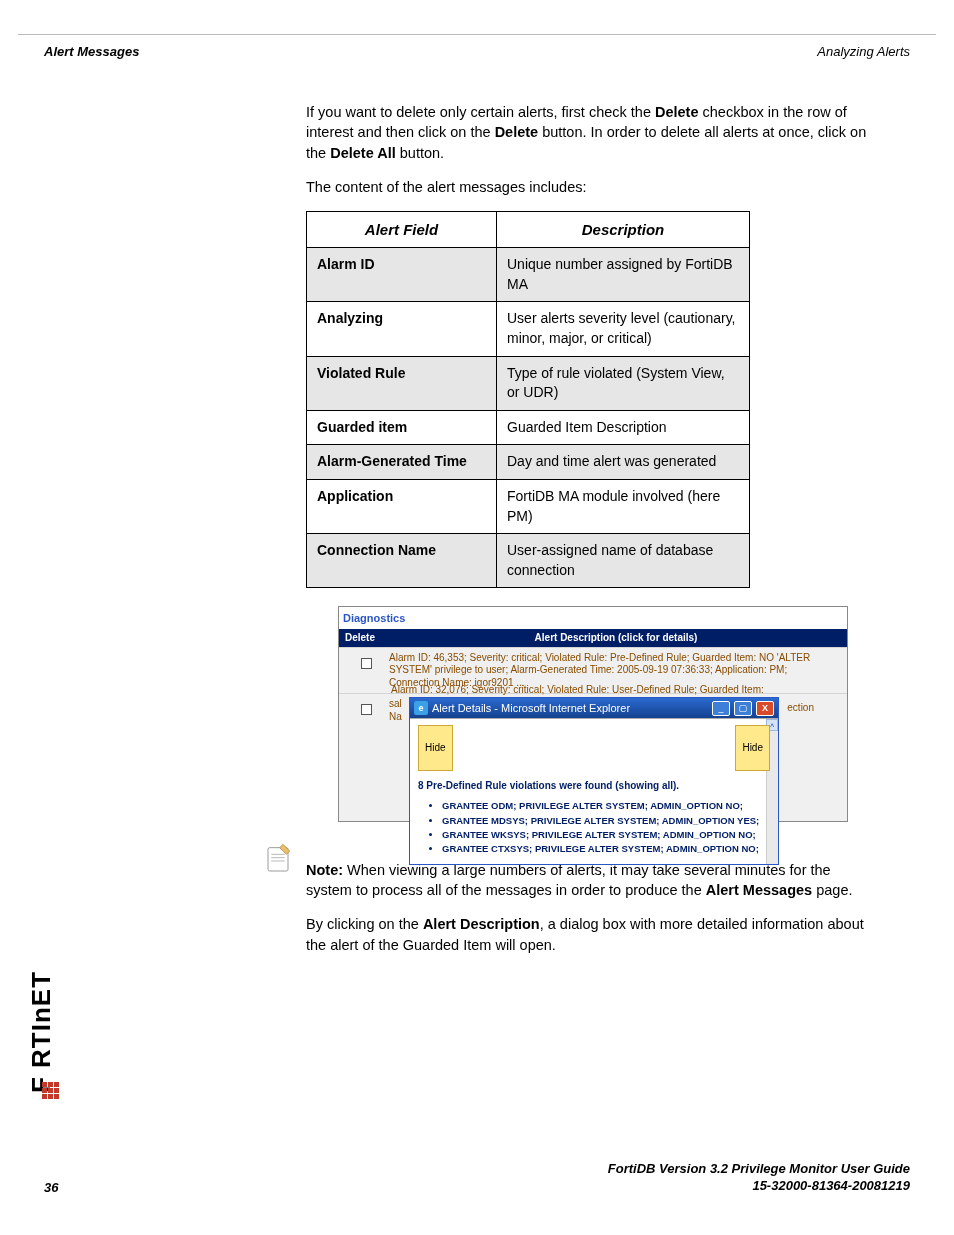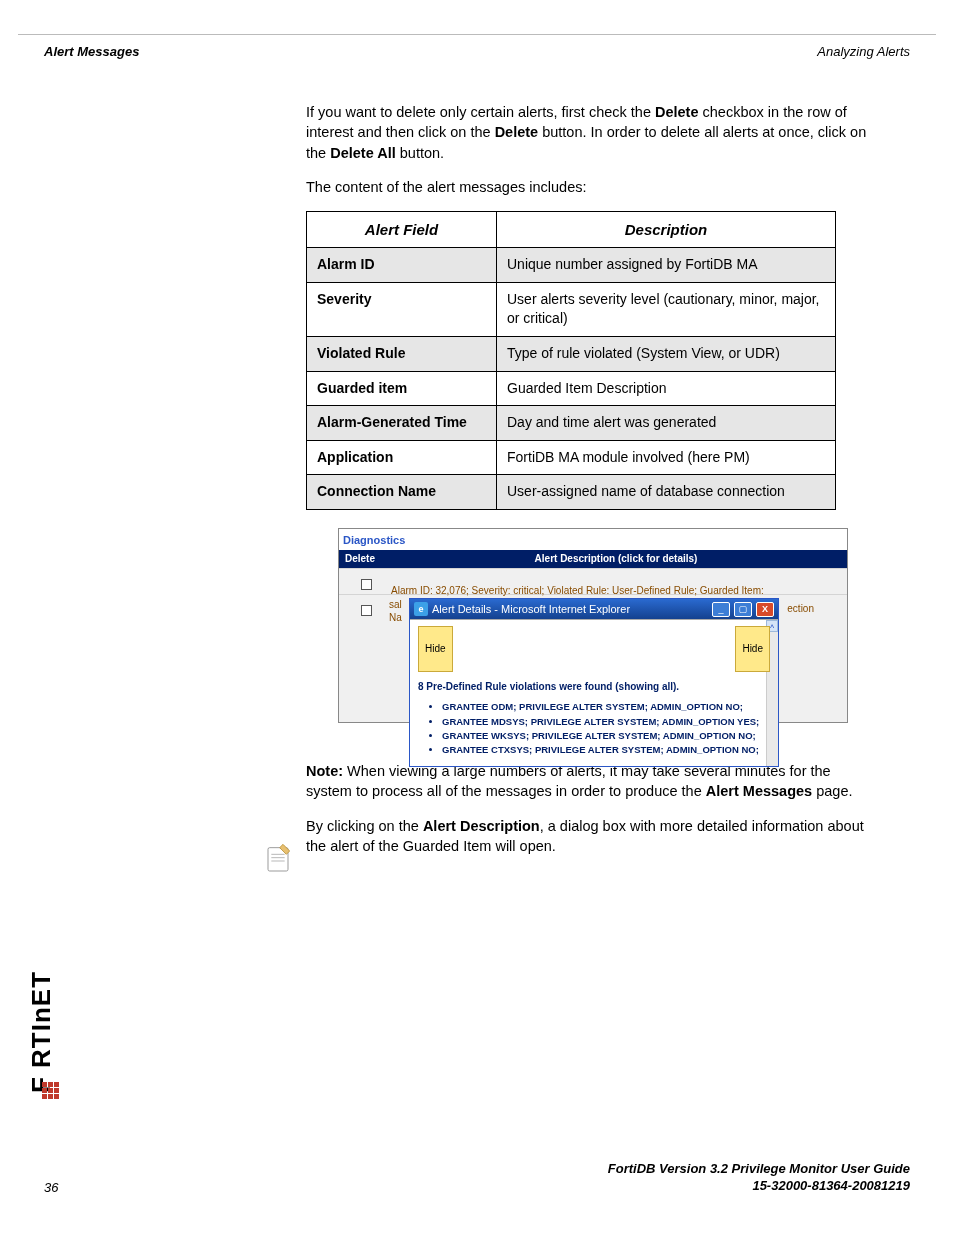--- a/index.html
+++ b/index.html
@@ -34,21 +34,21 @@
     position: absolute;
     left: 306px;
     top: 102px;
     width: 574px;
     line-height: 1.4;
   }
   .para { margin-bottom: 14px; font-size: 14.5px; }
   .b { font-weight: bold; }
   table.tbl {
     border-collapse: collapse;
-    width: 530px;
+    width: 444px;
     margin-top: 6px;
     margin-bottom: 5px;
   }
   table.tbl th, table.tbl td {
     border: 1px solid #000;
     padding: 7px 10px;
     text-align: left;
     font-size: 14px;
     vertical-align: top;
   }
@@ -190,21 +190,21 @@
   .footer {
     position:absolute;
     bottom: 40px;
     left: 0; right: 0;
     display:flex;
     justify-content: space-between;
     align-items:flex-end;
     padding: 0 44px;
     font-size: 13px;
   }
-  .footer .pn { font-style: italic; font-weight: normal; text-align: center; }
+  .footer .pn { font-style: italic; font-weight: bold; text-align: center; }
   .footer .fr { text-align:right; font-style:italic; font-weight:bold; line-height:1.35;}
   .fortinet-logo {
     position:absolute;
     left: 30px;
     bottom: 100px;
     width: 40px;
   }
   .rowtext-cut { color:#884c00; font-size:10px; position:absolute; left:52px; top:-11px; }
   .fig-row2 { height: 128px; }
 </style>
@@ -227,21 +227,21 @@
     <tbody>
         <tr class="head-row">
       <th>Alert Field</th>
       <th>Description</th>
     </tr>
     <tr class="shaded">
           <td class="label">Alarm ID</td>
           <td>Unique number assigned by FortiDB MA</td>
         </tr>
     <tr>
-          <td class="label">Severity</td>
+          <td class="label">Analyzing</td>
           <td>User alerts severity level (cautionary, minor, major, or critical)</td>
         </tr>
     <tr class="shaded">
           <td class="label">Violated Rule</td>
           <td>Type of rule violated (System View, or UDR)</td>
         </tr>
     <tr>
           <td class="label">Guarded item</td>
           <td>Guarded Item Description</td>
         </tr>
@@ -264,20 +264,21 @@
     <div class="fig">
       <div class="fig-title">Diagnostics</div>
       <div class="fig-bar">
         <div class="col-d">Delete</div>
         <div class="col-ad">Alert Description (click for details)</div>
       </div>
       <div class="fig-row">
         <div class="fig-chk">
           <div class="chkbox"></div>
         </div>
+        <div class="fig-desc">Alarm ID: 46,353; Severity: critical; Violated Rule: Pre-Defined Rule; Guarded Item: NO 'ALTER SYSTEM' privilege to user; Alarm-Generated Time: 2005-09-19 07:36:33; Application: PM; Connection Name: igor9201 ...</div>
       </div>
       <div class="fig-row fig-row2">
         <div class="rowtext-cut">Alarm ID: 32,076; Severity: critical; Violated Rule: User-Defined Rule; Guarded Item:</div>
         <div class="fig-chk">
           <div class="chkbox"></div>
         </div>
         <div class="fig-desc">
           <span>sal</span><br>
           <span>Na</span>
         </div>

